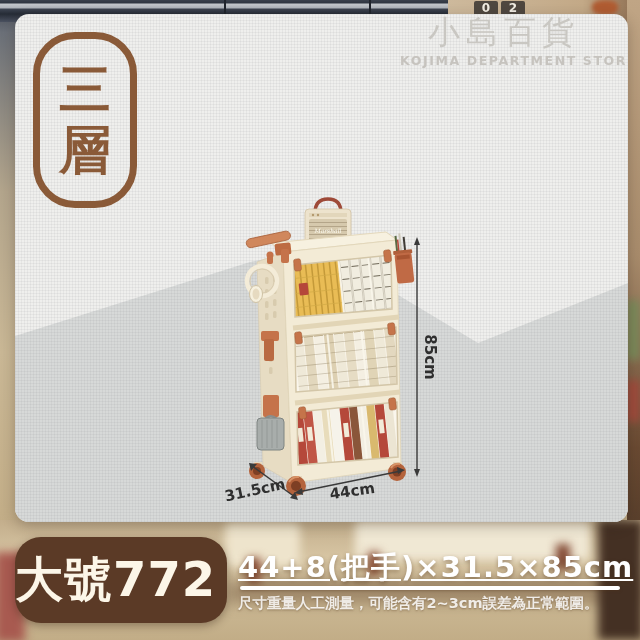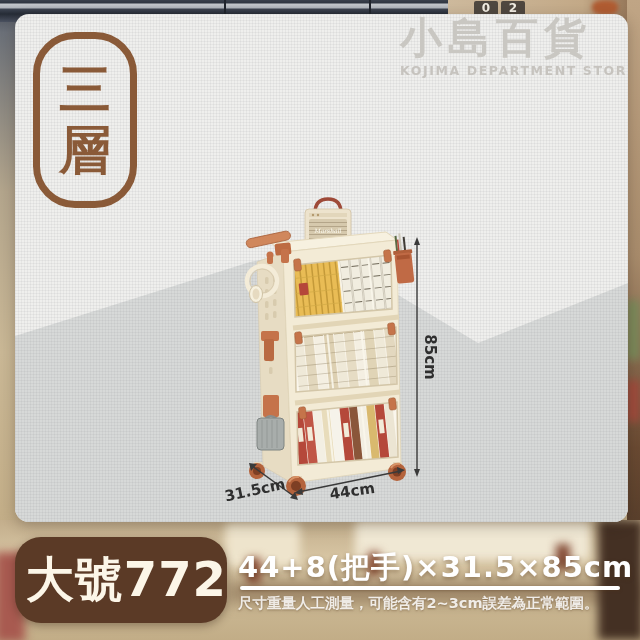--- a/index.html
+++ b/index.html
@@ -37,33 +37,33 @@
       repeating-linear-gradient(90deg, rgba(115,115,122,.08) 0 1px, transparent 1px 3px); }
 
   
   .tier-badge { position:absolute; left:18px; top:18px; width:104px; height:176px; z-index:4;
     border:7px solid #8a5a38; border-radius:42px;
     display:flex; flex-direction:column; align-items:center; justify-content:center; gap:4px; }
   .tier-badge span { color:#8a5a38; font-size:52px; font-weight:800; line-height:1.1; }
 
   
   .watermark { position:absolute; left:385px; top:2px; width:225px; z-index:2; text-align:left; }
-  .watermark .wm-title { color:#c9c7c2; font-size:42px; font-weight:700; letter-spacing:6px; line-height:1.05; white-space:nowrap; }
+  .watermark .wm-title { color:#c9c7c2; font-size:32px; font-weight:400; letter-spacing:6px; line-height:1.05; white-space:nowrap;margin-left:28px; }
   .watermark .wm-sub   { color:#c6c3be; font-size:12.5px; font-weight:600; letter-spacing:1.6px; margin-top:3px; white-space:nowrap; }
 
   .product-svg { position:absolute; left:200px; top:181px; width:230px; height:315px; z-index:5; }
 
   
   .size-badge { position:absolute; left:15px; top:537px; width:212px; height:86px; z-index:4;
-    background:#5b3a26; border-radius:26px; display:flex; align-items:center; justify-content:flex-end;
+    background:#5b3a26; border-radius:26px; display:flex; align-items:center; justify-content:flex-start;
     box-shadow:0 3px 8px rgba(40,20,10,.35); }
   .size-badge span { color:#fcf6e8; font-size:48px; font-weight:800; letter-spacing:1px; white-space:nowrap; }
   .dims-line { position:absolute; left:238px; top:548px; width:392px; z-index:4; text-align:center;
     color:#ffffff; font-size:29px; font-weight:800; letter-spacing:1px; white-space:nowrap;
-    text-shadow:0 2px 4px rgba(80,50,25,.45); }
+    text-shadow:0 2px 4px rgba(80,50,25,.45);text-decoration:underline; }
   .dims-underline { position:absolute; left:240px; top:586px; width:380px; height:4px; background:#ffffff;
     border-radius:2px; z-index:4; box-shadow:0 1px 3px rgba(80,50,25,.4); }
   .disclaimer { position:absolute; left:238px; top:594px; width:400px; z-index:4;
     color:rgba(255,255,255,.85); font-size:14.5px; font-weight:700; white-space:nowrap;
     text-shadow:0 1px 2px rgba(80,50,25,.4); }
 
   text { font-family:"DejaVu Sans","Liberation Sans",sans-serif; }
   .marshall-script { font-family:"DejaVu Serif","Liberation Serif",serif; font-style:italic; }
 </style>
 </head>

